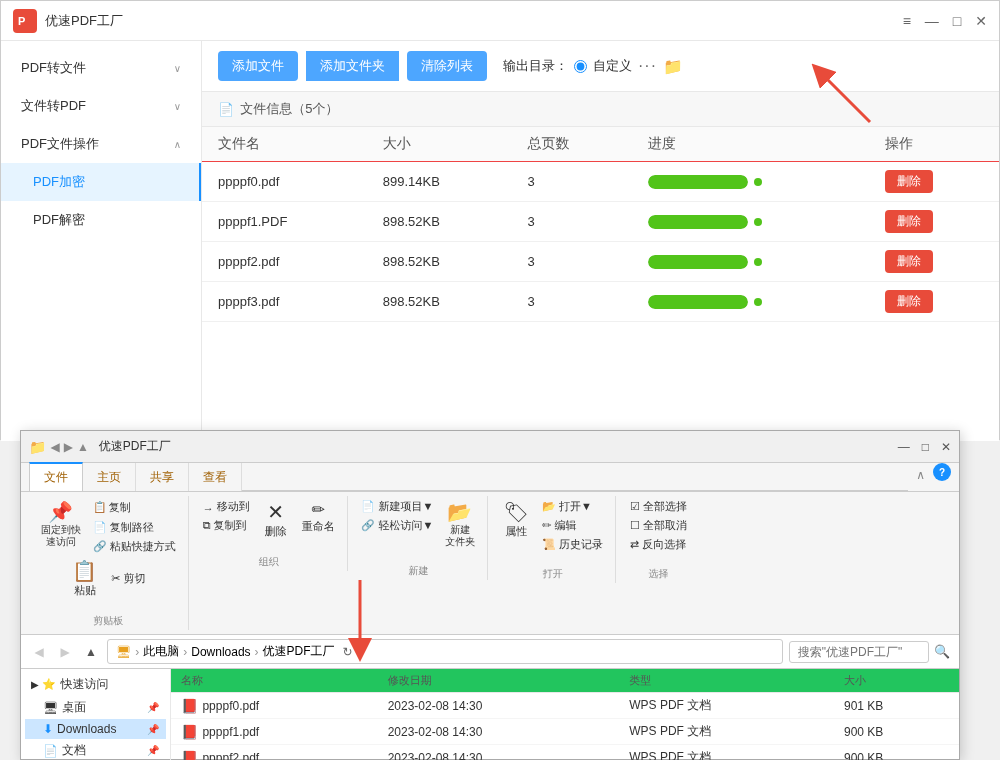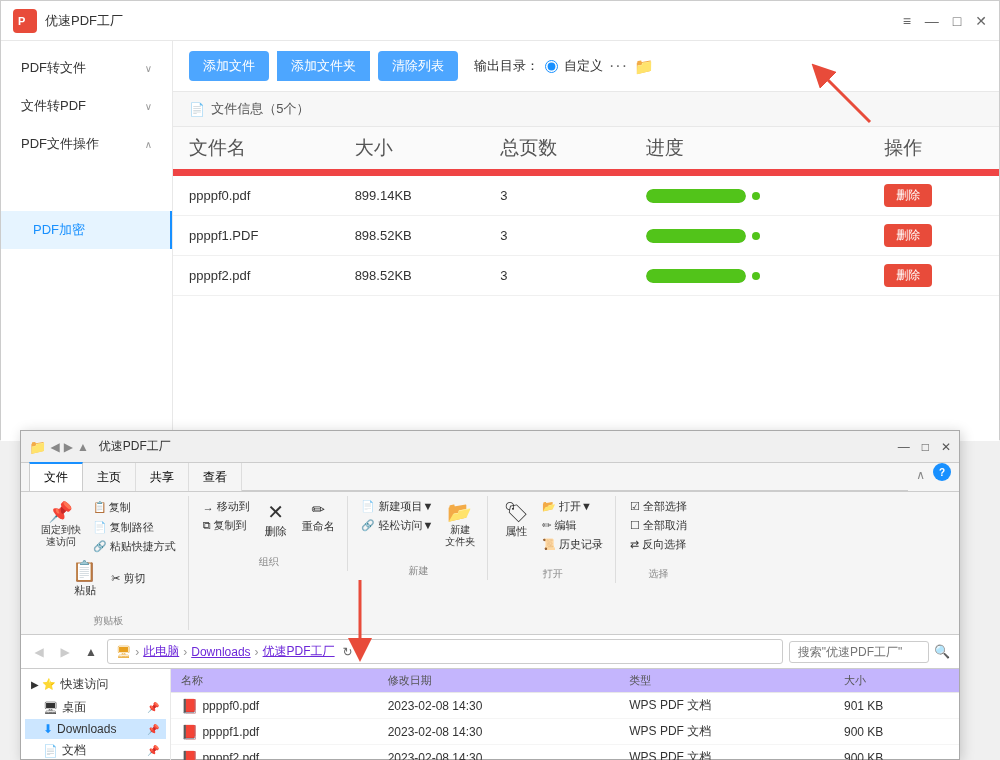--- a/index.html
+++ b/index.html
@@ -33,33 +33,33 @@
     }
     .title-bar-title { font-size: 13px; color: #333; flex: 1; }
     .title-bar-controls { display: flex; gap: 14px; align-items: center; }
     .title-bar-controls span { font-size: 14px; color: #666; cursor: pointer; }
 
     
     .app-body { display: flex; height: calc(440px - 40px); }
 
     
     .sidebar {
-      width: 172px;
+      width: 201px;
       background: #fff;
       border-right: 1px solid #e8e8e8;
       padding-top: 8px;
     }
     .sidebar-item {
       padding: 10px 20px;
       cursor: pointer;
       color: #333;
       font-size: 13px;
       display: flex; align-items: center; justify-content: space-between;
     }
-    .sidebar-item.active { color: #1890ff; background: #e6f4ff; border-right: 2px solid #1890ff; margin-top: 48px; }
+    .sidebar-item.active { color: #1890ff; background: #e6f4ff; border-right: 2px solid #1890ff; }
     .sidebar-item .arrow { font-size: 10px; color: #999; }
 
     
     .main-content {
       flex: 1;
       background: #f7f7f7;
       display: flex;
       flex-direction: column;
     }
 
@@ -149,22 +149,22 @@
     }
     .file-table {
       width: 100%;
       border-collapse: collapse;
     }
     .file-table th {
       padding: 8px 16px;
       text-align: left;
       font-weight: normal;
       color: #555;
-      font-size: 19px;
-      border-bottom: 7px solid #ef4444;
+      font-size: 14px;
+      border-bottom: 1px solid #ef4444;
       background: #fafafa;
     }
     .file-table td {
       padding: 8px 16px;
       font-size: 13px;
       color: #333;
       border-bottom: 1px solid #f0f0f0;
       vertical-align: middle;
     }
     .progress-bar-wrap {
@@ -240,21 +240,21 @@
     }
     .explorer-tabs {
       display: flex;
       padding: 0 8px;
       gap: 0;
       border-bottom: 1px solid #ccc;
     }
     .exp-tab {
       padding: 5px 14px;
       font-size: 12px;
-      color: #000000;
+      color: #a16207;
       cursor: pointer;
       border: none;
       background: transparent;
       border-right: 1px solid #ddd;
     }
     .exp-tab.active {
       background: #fff;
       border-top: 2px solid #1890ff;
       border-left: 1px solid #ccc;
       border-right: 1px solid #ccc;
@@ -329,21 +329,21 @@
       flex: 1;
       border: 1px solid #ccc;
       border-radius: 3px;
       padding: 3px 8px;
       font-size: 12px;
       color: #333;
       display: flex; align-items: center; gap: 4px;
       background: #fff;
     }
     .path-sep { color: #999; }
-    .path-part { color: #6d28d9; text-decoration: underline; }
+    .path-part { color: #000000; }
     .path-refresh { color: #666; cursor: pointer; margin-left: 4px; }
     .search-box {
       border: 1px solid #ccc;
       border-radius: 3px;
       padding: 3px 8px;
       font-size: 12px;
       width: 140px;
     }
     .search-icon-btn { color: #888; cursor: pointer; font-size: 13px; }
     .help-btn {
@@ -380,21 +380,21 @@
       width: 100%;
       border-collapse: collapse;
     }
     .file-pane-table th {
       padding: 4px 10px;
       text-align: left;
       font-size: 11px;
       color: #555;
       font-weight: normal;
       border-bottom: 1px solid #e8e8e8;
-      background: #c4b5fd;
+      background: #22c55e;
     }
     .file-pane-table td {
       padding: 4px 10px;
       font-size: 12px;
       color: #333;
       border-bottom: 1px solid #f5f5f5;
       white-space: nowrap;
     }
     .pdf-icon { color: #e84b3a; font-size: 14px; margin-right: 4px; }
     .file-name-cell { display: flex; align-items: center; }
@@ -451,20 +451,23 @@
       <div class="sidebar-item">
         <span>文件转PDF</span>
         <span class="arrow">∨</span>
       </div>
       <div class="sidebar-item">
         <span>PDF文件操作</span>
         <span class="arrow">∧</span>
       </div>
       <div class="sidebar-item active" style="padding-left:32px;">
         <span>PDF加密</span>
+      </div>
+      <div class="sidebar-item" style="padding-left:32px;">
+        <span>PDF解密</span>
       </div>
     </div>
 
     <div class="main-content">
 
       <div class="toolbar">
         <button class="btn-add-file">添加文件</button>
         <button class="btn-add-folder">添加文件夹</button>
         <button class="btn-clear">清除列表</button>
         <div class="output-dir">
@@ -519,20 +522,36 @@
         </div>
         <div class="progress-dot"></div>
       </div>
     </td>
     <td>
       <button class="btn-delete">删除</button>
     </td>
   </tr>
               <tr>
     <td>ppppf2.pdf</td>
+    <td>898.52KB</td>
+    <td>3</td>
+    <td>
+      <div class="progress-bar-wrap">
+        <div class="progress-bar">
+          <div class="progress-bar-fill" style="width:100%;"></div>
+        </div>
+        <div class="progress-dot"></div>
+      </div>
+    </td>
+    <td>
+      <button class="btn-delete">删除</button>
+    </td>
+  </tr>
+              <tr>
+    <td>ppppf3.pdf</td>
     <td>898.52KB</td>
     <td>3</td>
     <td>
       <div class="progress-bar-wrap">
         <div class="progress-bar">
           <div class="progress-bar-fill" style="width:100%;"></div>
         </div>
         <div class="progress-dot"></div>
       </div>
     </td>

